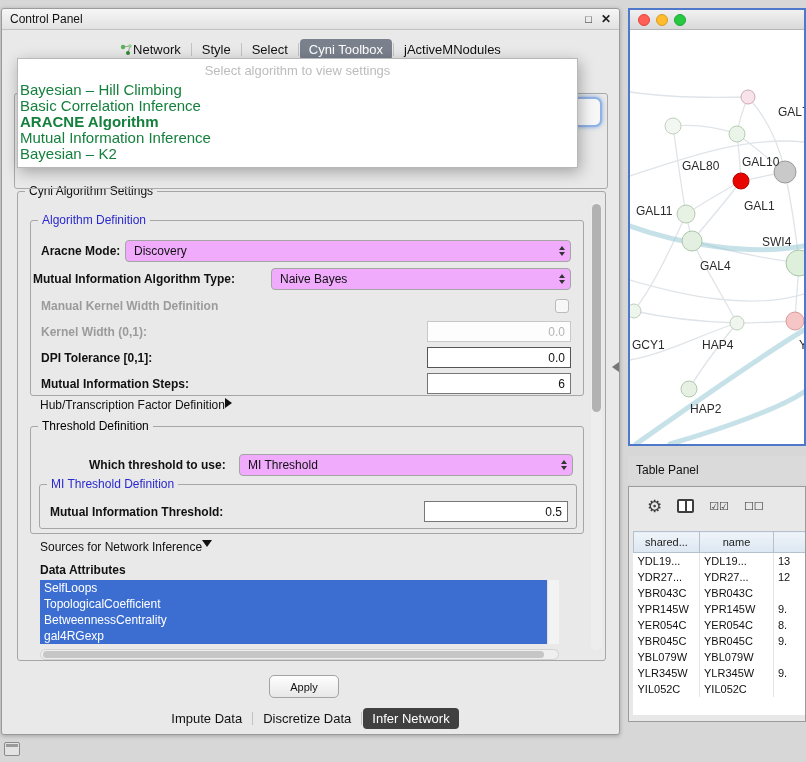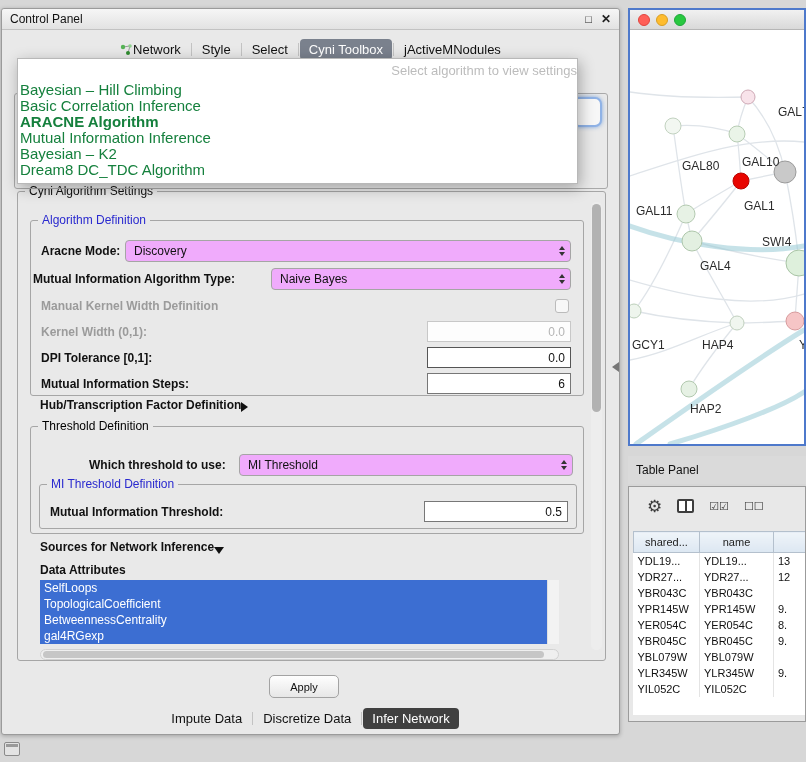--- a/index.html
+++ b/index.html
@@ -19,21 +19,21 @@
   .tab{padding:3px 9px;border-radius:4px;display:flex;align-items:center;white-space:nowrap}
   .tab.selected{background:#7a818d;color:#fff}
   .tab-sep{width:1px;height:13px;background:#c3c3c3;margin:0 1px}
 
   .behind-group{position:absolute;left:12px;top:84px;width:594px;height:96px;border:1px solid #a9a9a9;border-radius:3px;z-index:1}
   .combo-fragment{position:absolute;left:570px;top:88px;width:30px;height:30px;border:2px solid #8fb2e6;border-radius:7px;
     background:#f7f7f7;box-shadow:0 0 4px rgba(100,150,220,.8);z-index:2}
 
   .algo-popup{position:absolute;left:15px;top:49px;width:561px;background:#fff;border:1px solid #b8b8b8;
     box-shadow:2px 4px 14px rgba(0,0,0,.3);z-index:60;padding:2px 0 5px}
-  .popup-placeholder{color:#bcbcbc;text-align:right;font-size:13px;padding:2px 0 4px}
+  .popup-placeholder{color:#bcbcbc;text-align:center;font-size:13px;padding:2px 0 4px}
   .dd-item{font-size:15px;line-height:16px;padding-left:2px;color:#15803d}
   .dd-item.bold{font-weight:bold}
 
   .group{position:absolute;border:1px solid #a6a6a6;border-radius:3px}
   .group>.legend{position:absolute;top:-8px;left:7px;background:#e9e9e9;padding:0 4px;font-size:12px;line-height:14px;white-space:nowrap}
   .legend.blue{color:#2929cf}
   .legend.green{color:#000000}
 
   #settings-group{left:15px;top:182px;width:589px;height:470px}
   .set-vscroll{position:absolute;right:3px;top:10px;width:11px;height:448px;background:#ededed;border-radius:5px}
@@ -48,21 +48,21 @@
   .combo{position:absolute;height:22px;background:#f0abfc;border:1px solid #a5a5a5;border-radius:4px;display:flex;align-items:center;
     font-size:12px;padding:0 20px 0 8px;color:#111}
   .combo .spin{position:absolute;right:5px;top:5px;display:flex;flex-direction:column;gap:2px}
   .tri-up{width:0;height:0;border-left:3px solid transparent;border-right:3px solid transparent;border-bottom:4px solid #333}
   .tri-down{width:0;height:0;border-left:3px solid transparent;border-right:3px solid transparent;border-top:4px solid #333}
   .tfield{position:absolute;height:21px;background:#fff;border:1px solid #777;display:flex;align-items:center;justify-content:flex-end;
     padding:0 5px;font-size:12px;color:#111}
   .tfield.disabled{border-color:#c8c8c8;color:#b4b4b4;background:#fdfdfd}
   .checkbox{position:absolute;width:14px;height:14px;border:1px solid #bbb;border-radius:3px;background:#f7f7f7}
 
-  .section-row{position:absolute;font-size:12px;font-weight:bold;display:flex;align-items:flex-end;gap:0}
+  .section-row{position:absolute;font-size:12px;font-weight:normal;display:flex;align-items:flex-start;gap:0}
   .tri-right{width:0;height:0;border-top:5px solid transparent;border-bottom:5px solid transparent;border-left:7px solid #111}
   .tri-down-b{width:0;height:0;border-left:5px solid transparent;border-right:5px solid transparent;border-top:7px solid #111}
 
   .dattr-label{position:absolute;left:22px;top:371px;font-size:12px;font-weight:bold}
   .attr-list{position:absolute;left:22px;top:388px;width:519px;height:64px;background:#fff;overflow:hidden}
   .attr-item{height:16px;line-height:16px;font-size:12px;color:#fff;background:#3c6ed2;padding-left:4px;width:calc(100% - 12px)}
   .attr-vscroll{position:absolute;right:0;top:0;width:12px;height:100%;background:#f3f3f3;border-left:1px solid #e0e0e0}
   .attr-hscroll{position:absolute;left:22px;top:457px;width:519px;height:11px;background:#efefef;border:1px solid #d2d2d2;border-radius:6px}
   .attr-hthumb{position:absolute;left:2px;top:1px;height:7px;width:97%;background:#c6c6c6;border-radius:4px}
 
@@ -147,21 +147,20 @@
   <div class="combo-fragment"></div>
 
   <div class="algo-popup">
     <div class="popup-placeholder">Select algorithm to view settings</div>
     <div>
         <div class="dd-item">Bayesian – Hill Climbing</div>
         <div class="dd-item">Basic Correlation Inference</div>
         <div class="dd-item bold">ARACNE Algorithm</div>
         <div class="dd-item">Mutual Information Inference</div>
         <div class="dd-item">Bayesian – K2</div>
-        <div class="dd-item">Dream8 DC_TDC Algorithm</div>
       </div>
   </div>
 
   <div class="group" id="settings-group">
     <span class="legend">Cyni Algorithm Settings</span>
 
     <div class="set-vscroll">
       <div class="set-vthumb"></div>
     </div>
 

